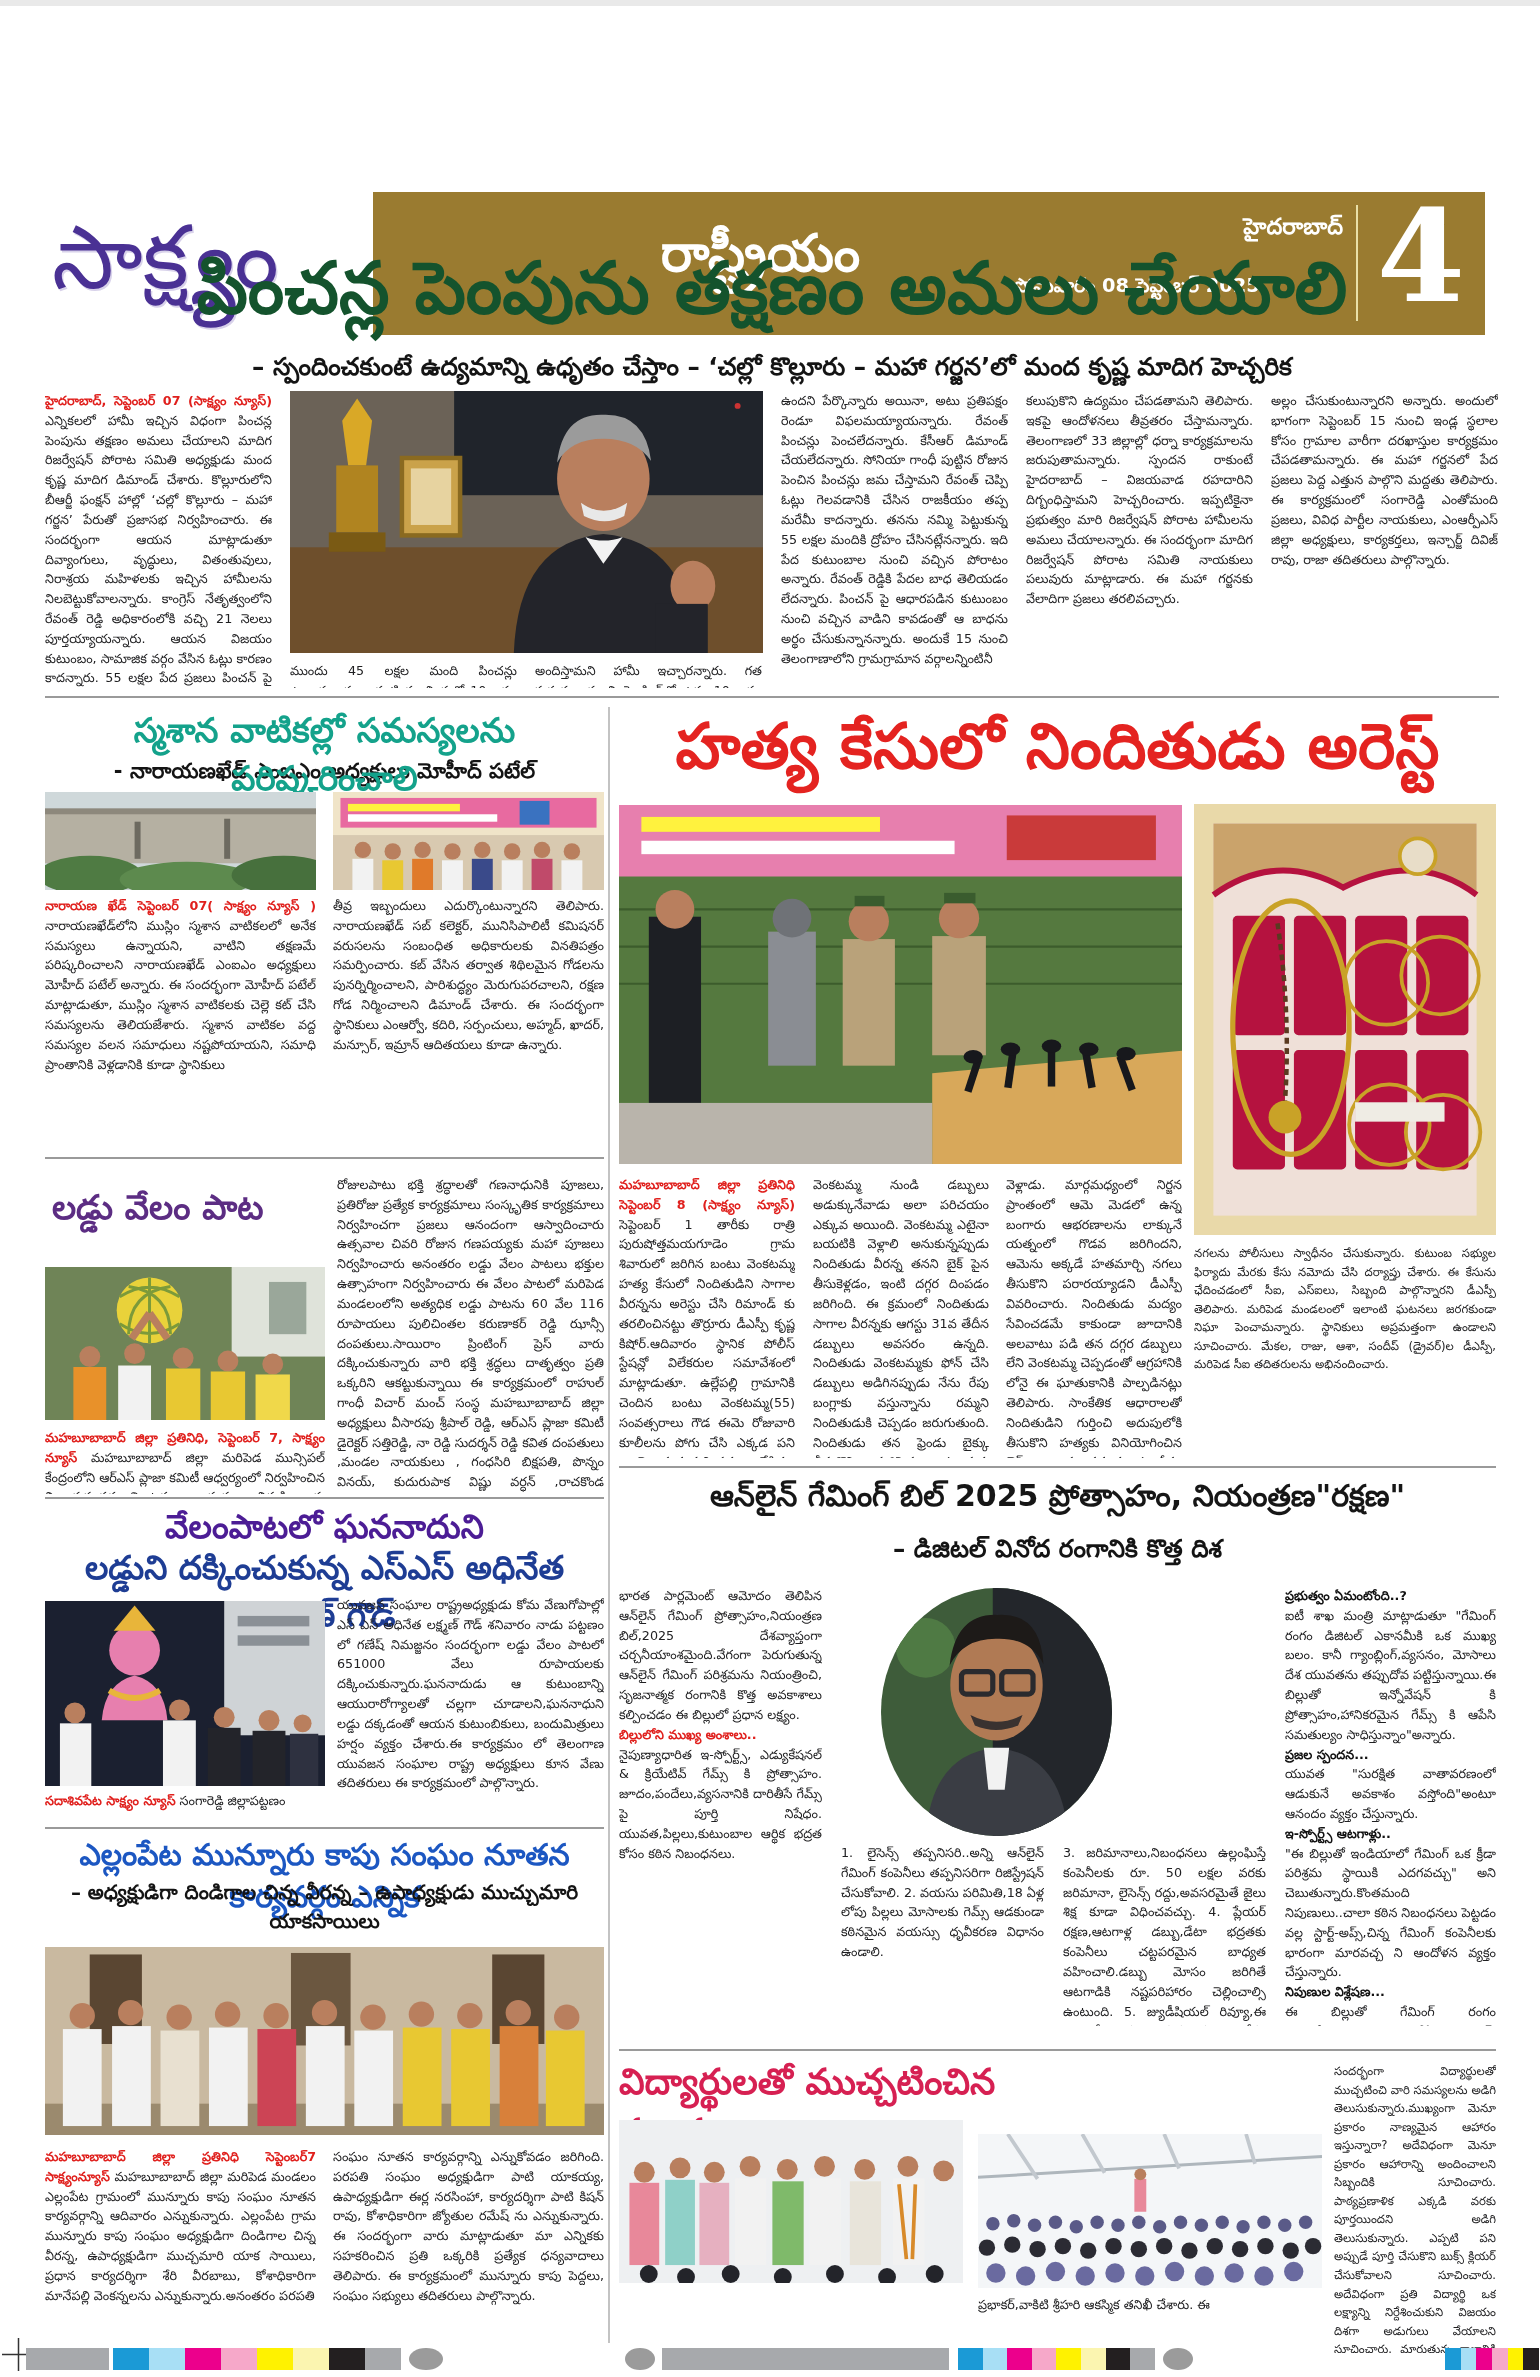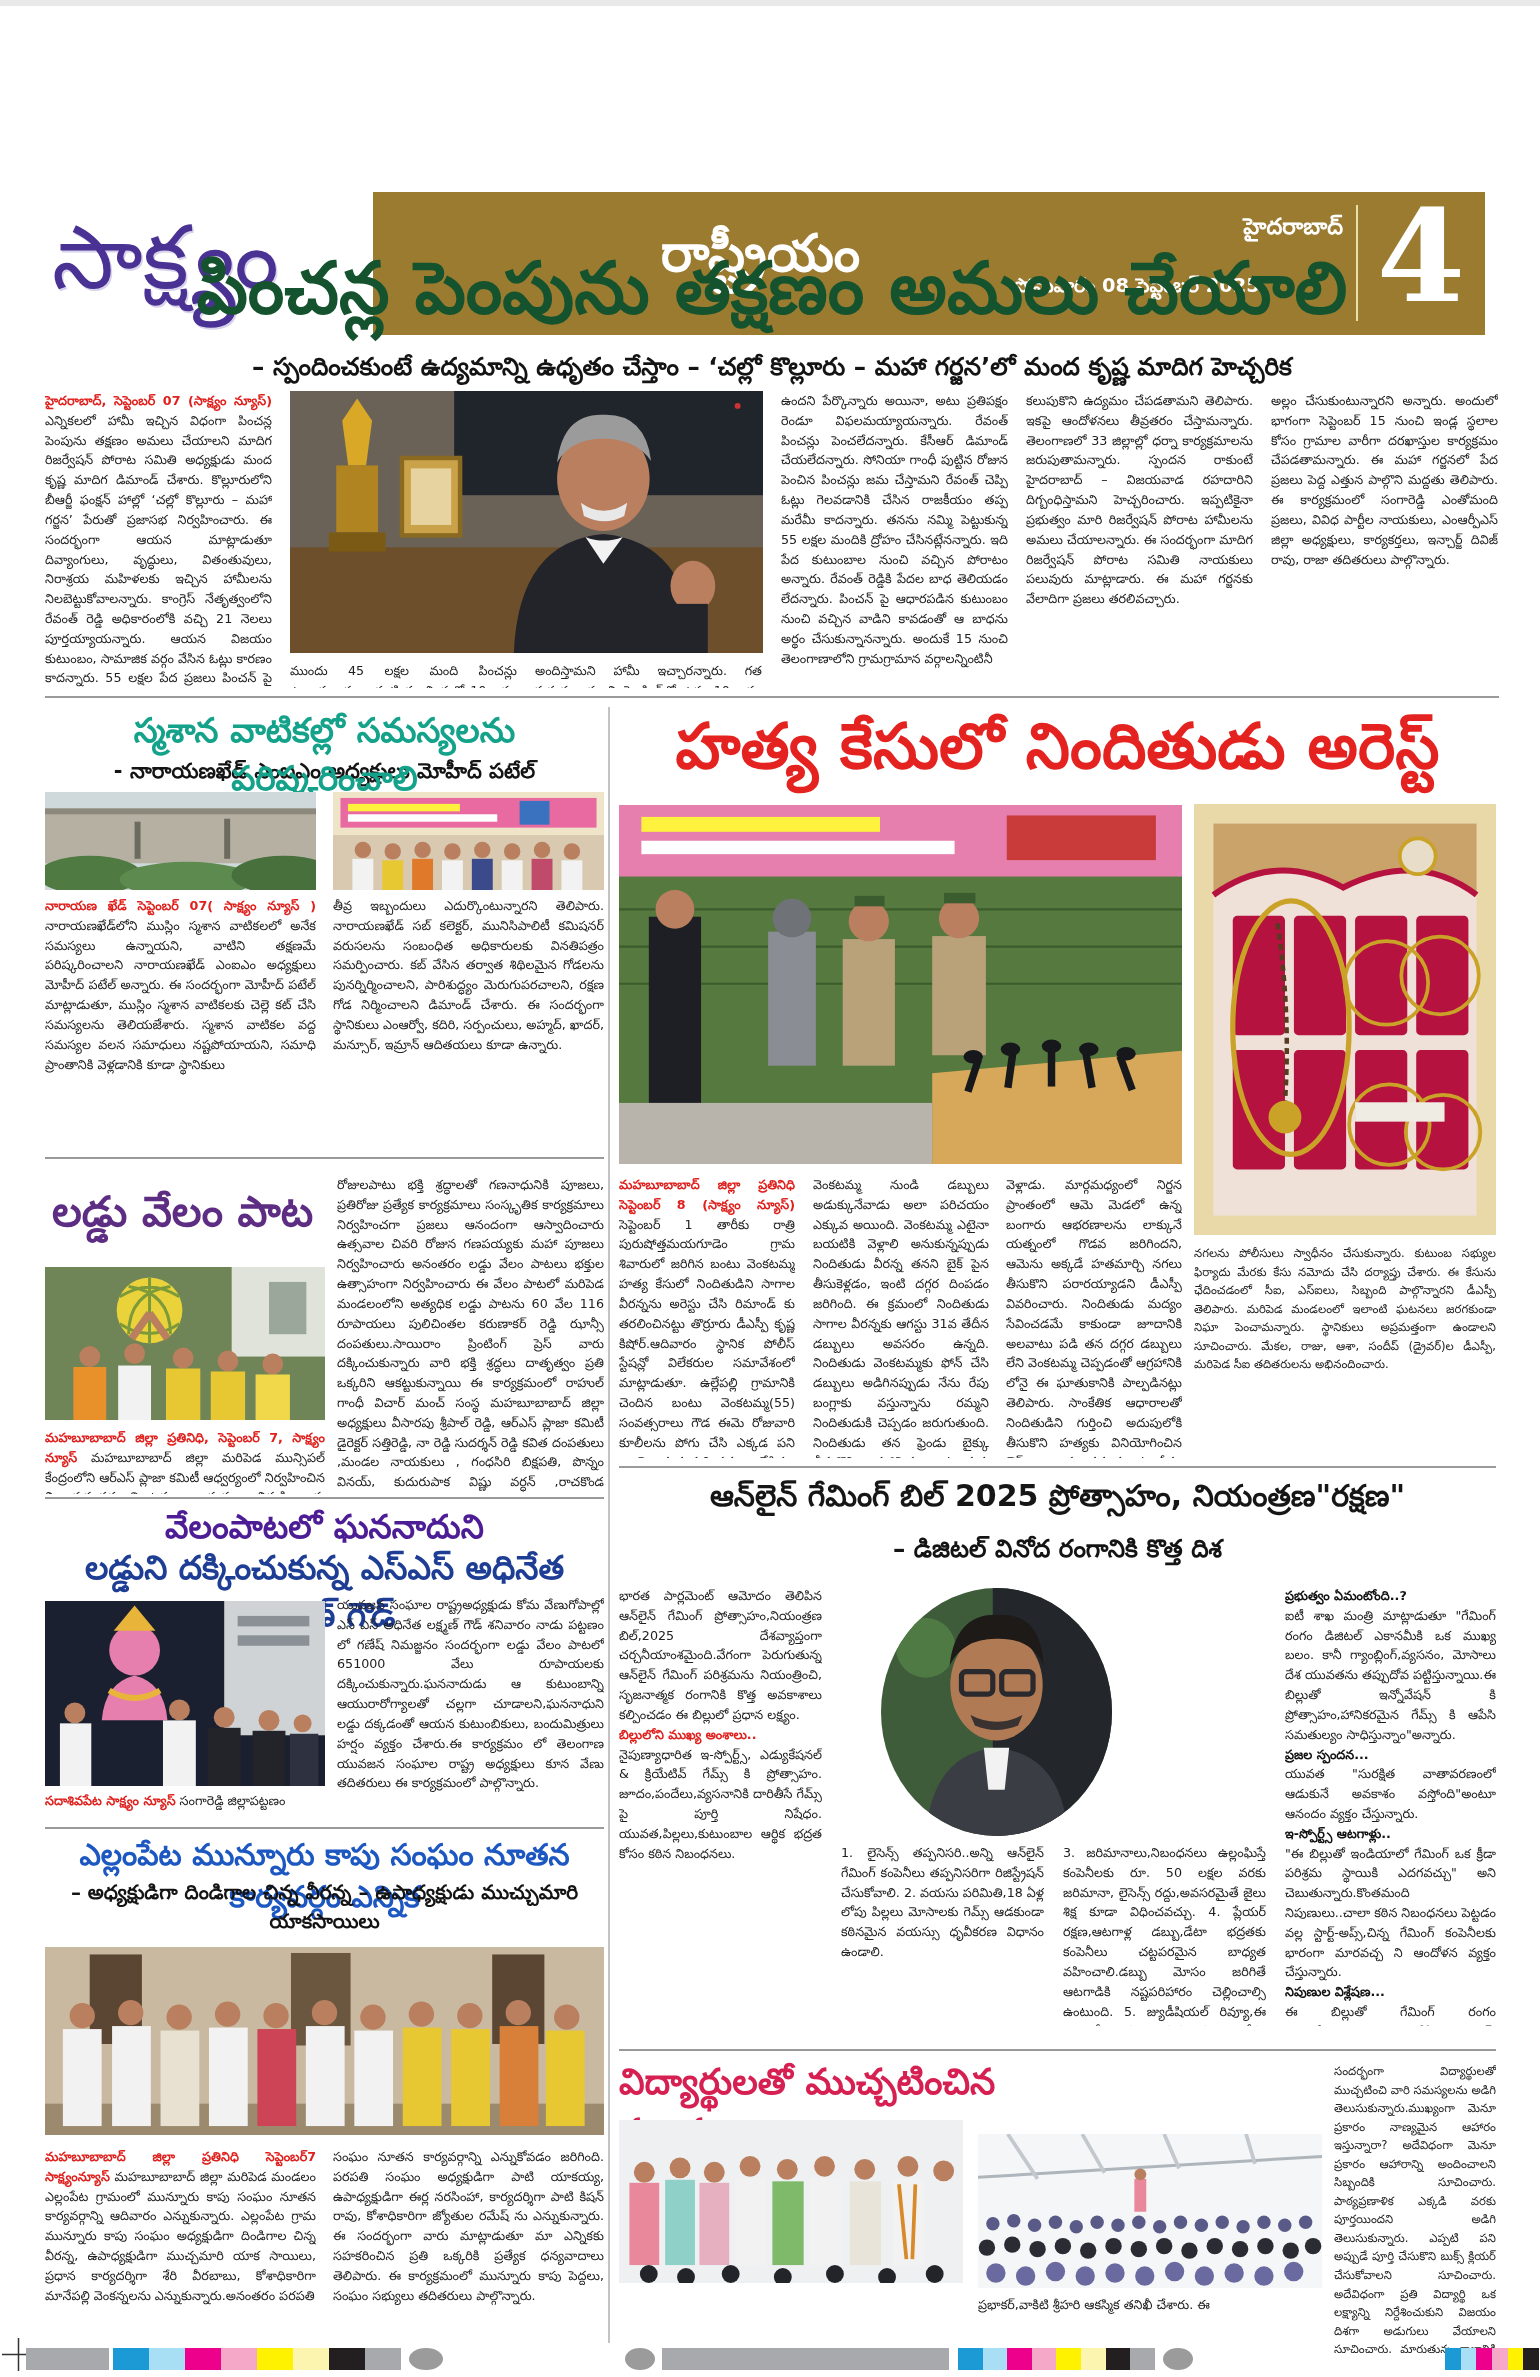--- a/index.html
+++ b/index.html
@@ -120,21 +120,21 @@
   </div>
 
   <div class="abs bodytxt" style="left:45px;top:896px;width:271px;height:255px">
     <span class="dateline">నారాయణ ఖేడ్ సెప్టెంబర్ 07( సాక్ష్యం న్యూస్ )</span>
     <span>నారాయణఖేడ్‌లోని ముస్లిం స్మశాన వాటికలలో అనేక సమస్యలు ఉన్నాయని, వాటిని తక్షణమే పరిష్కరించాలని నారాయణఖేడ్ ఎంఐఎం అధ్యక్షులు మోహీద్ పటేల్ అన్నారు. ఈ సందర్భంగా మోహీద్ పటేల్ మాట్లాడుతూ, ముస్లిం స్మశాన వాటికలకు చెల్లె కట్ చేసి సమస్యలను తెలియజేశారు. స్మశాన వాటికల వద్ద సమస్యల వలన సమాధులు నష్టపోయాయని, సమాధి ప్రాంతానికి వెళ్లడానికి కూడా స్థానికులు</span>
   </div>
   <div class="abs bodytxt" style="left:333px;top:896px;width:271px;height:255px">తీవ్ర ఇబ్బందులు ఎదుర్కొంటున్నారని తెలిపారు. నారాయణఖేడ్ సబ్ కలెక్టర్, మునిసిపాలిటీ కమిషనర్ వరుసలను సంబంధిత అధికారులకు వినతిపత్రం సమర్పించారు. కబ్ వేసిన తర్వాత శిథిలమైన గోడలను పునర్నిర్మించాలని, పారిశుద్ధ్యం మెరుగుపరచాలని, రక్షణ గోడ నిర్మించాలని డిమాండ్ చేశారు. ఈ సందర్భంగా స్థానికులు ఎంఆర్వో, కదిరి, సర్పంచులు, అహ్మద్, ఖాదర్, మన్సూర్, ఇమ్రాన్ ఆదితయలు కూడా ఉన్నారు.</div>
 
   <div class="abs rule-h" style="left:45px;top:1157px;width:559px"></div>
 
-  <div class="abs" style="left:52px;top:1187px;width:283px;height:64px;font-size:42px;font-weight:800;color:#5c2d83">లడ్డు వేలం పాట</div>
+  <div class="abs" style="left:52px;top:1187px;width:283px;height:64px;font-size:34px;font-weight:800;color:#5c2d83">లడ్డు వేలం పాట</div>
 
   <div class="abs photo" style="left:45px;top:1267px;width:280px;height:153px">
     <svg viewBox="0 0 375 205" preserveAspectRatio="none">
       <rect width="375" height="205" fill="#6f8457"></rect>
       <rect x="250" y="0" width="125" height="120" fill="#dfe3da"></rect>
       <rect x="300" y="20" width="50" height="70" fill="#9aa79a"></rect>
       <circle cx="140" cy="58" r="44" fill="#e9d23a"></circle>
       <path d="M100 40 q40 -26 80 0 M100 76 q40 26 80 0 M140 14 v88 M112 26 q56 8 56 64 M168 26 q-56 8 -56 64" stroke="#7c9a3a" stroke-width="4" fill="none"></path>
       <g fill="#b97f5e">
         <circle cx="60" cy="120" r="14"></circle>

